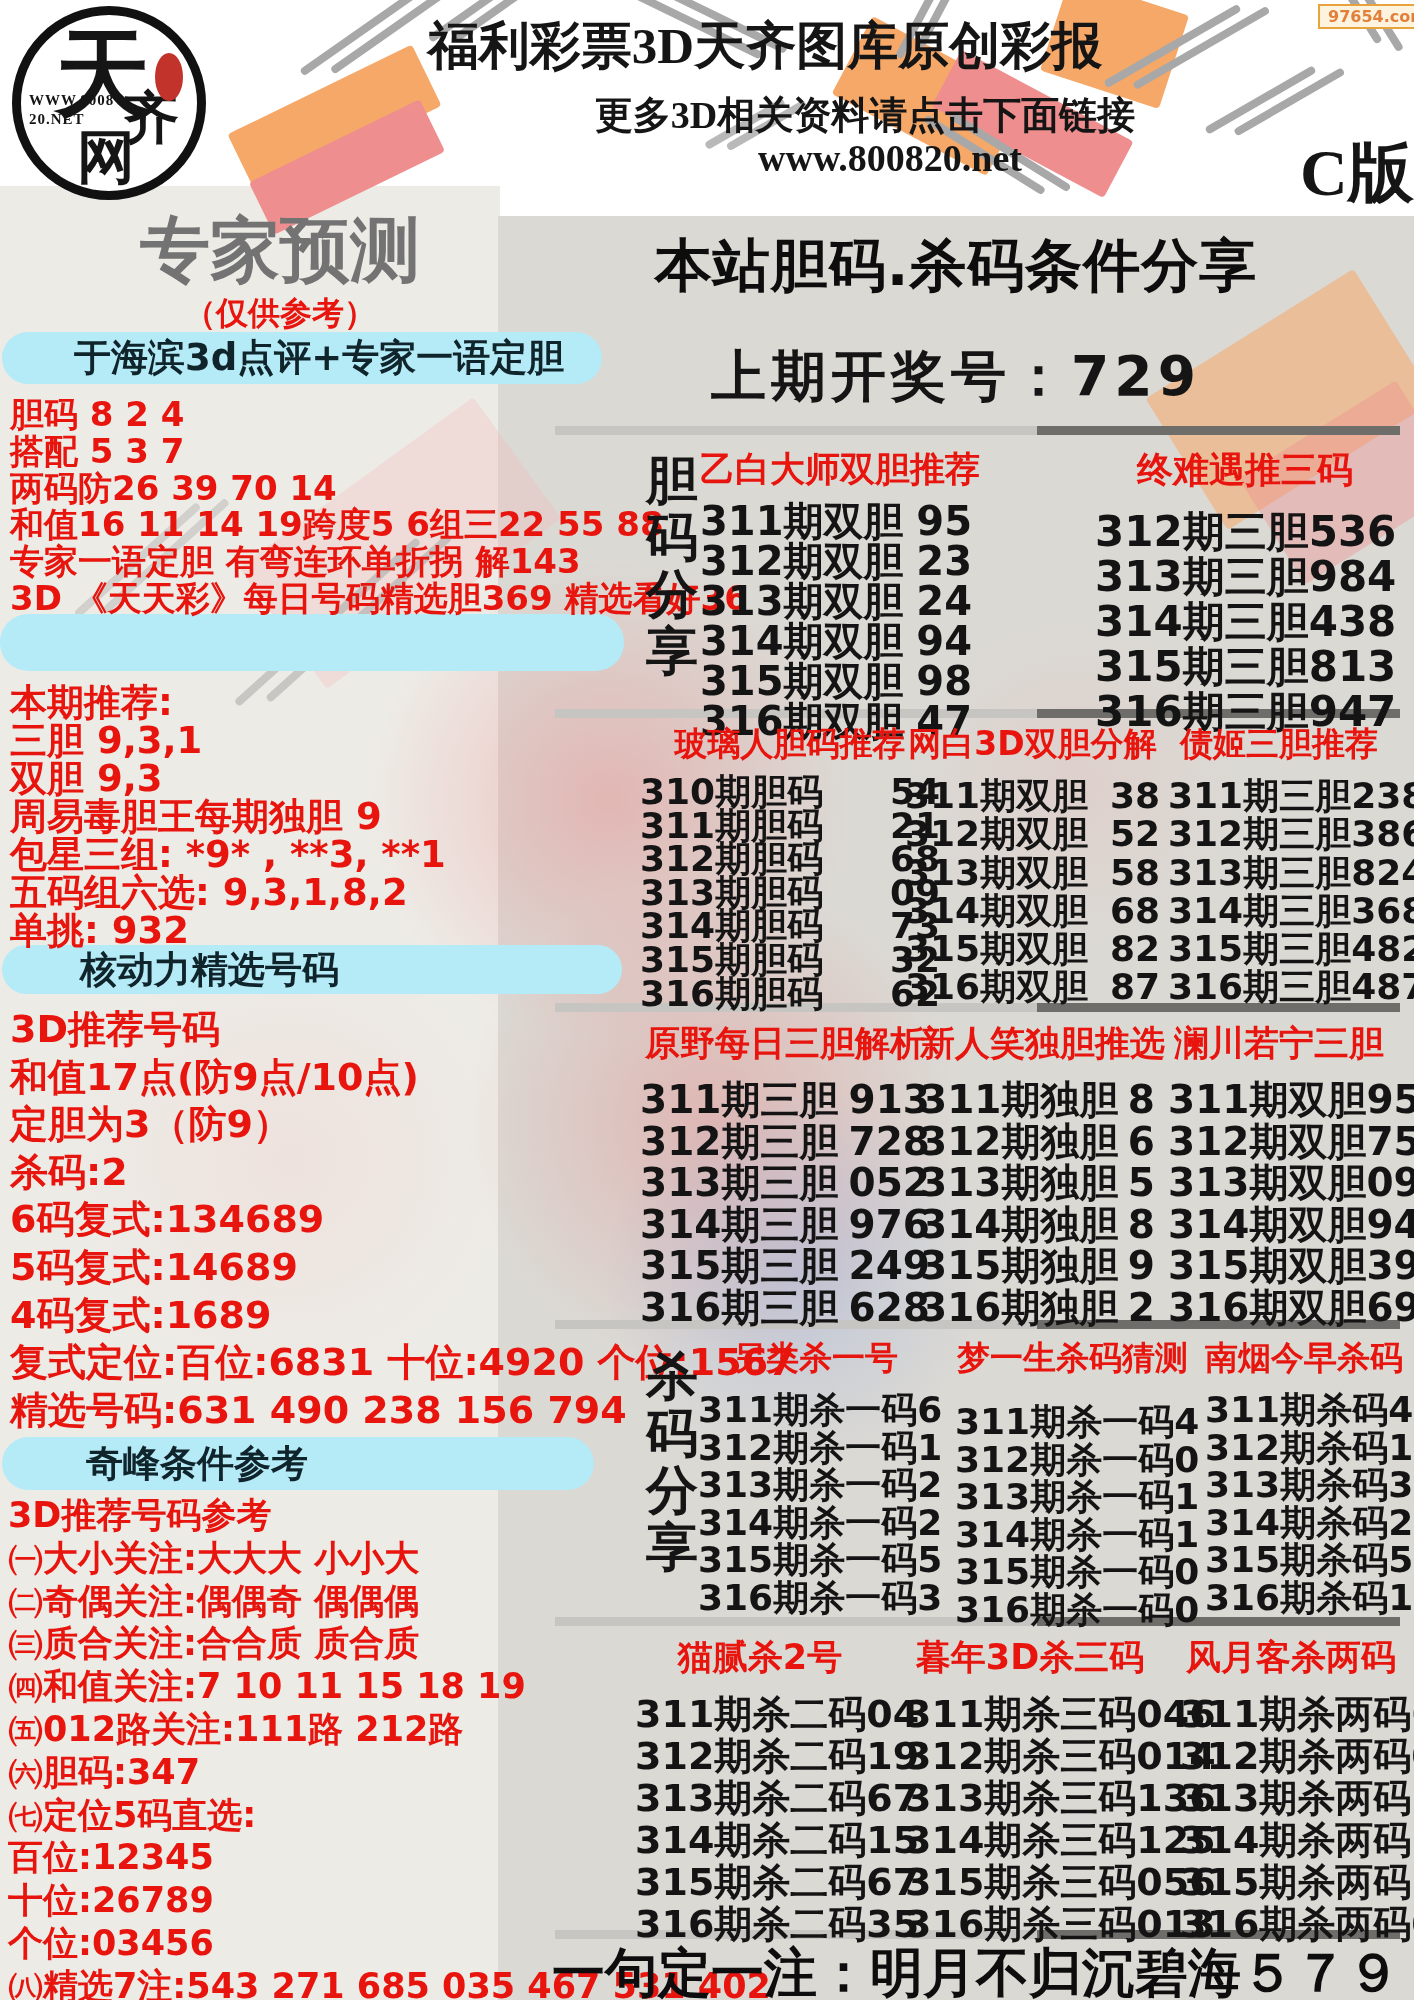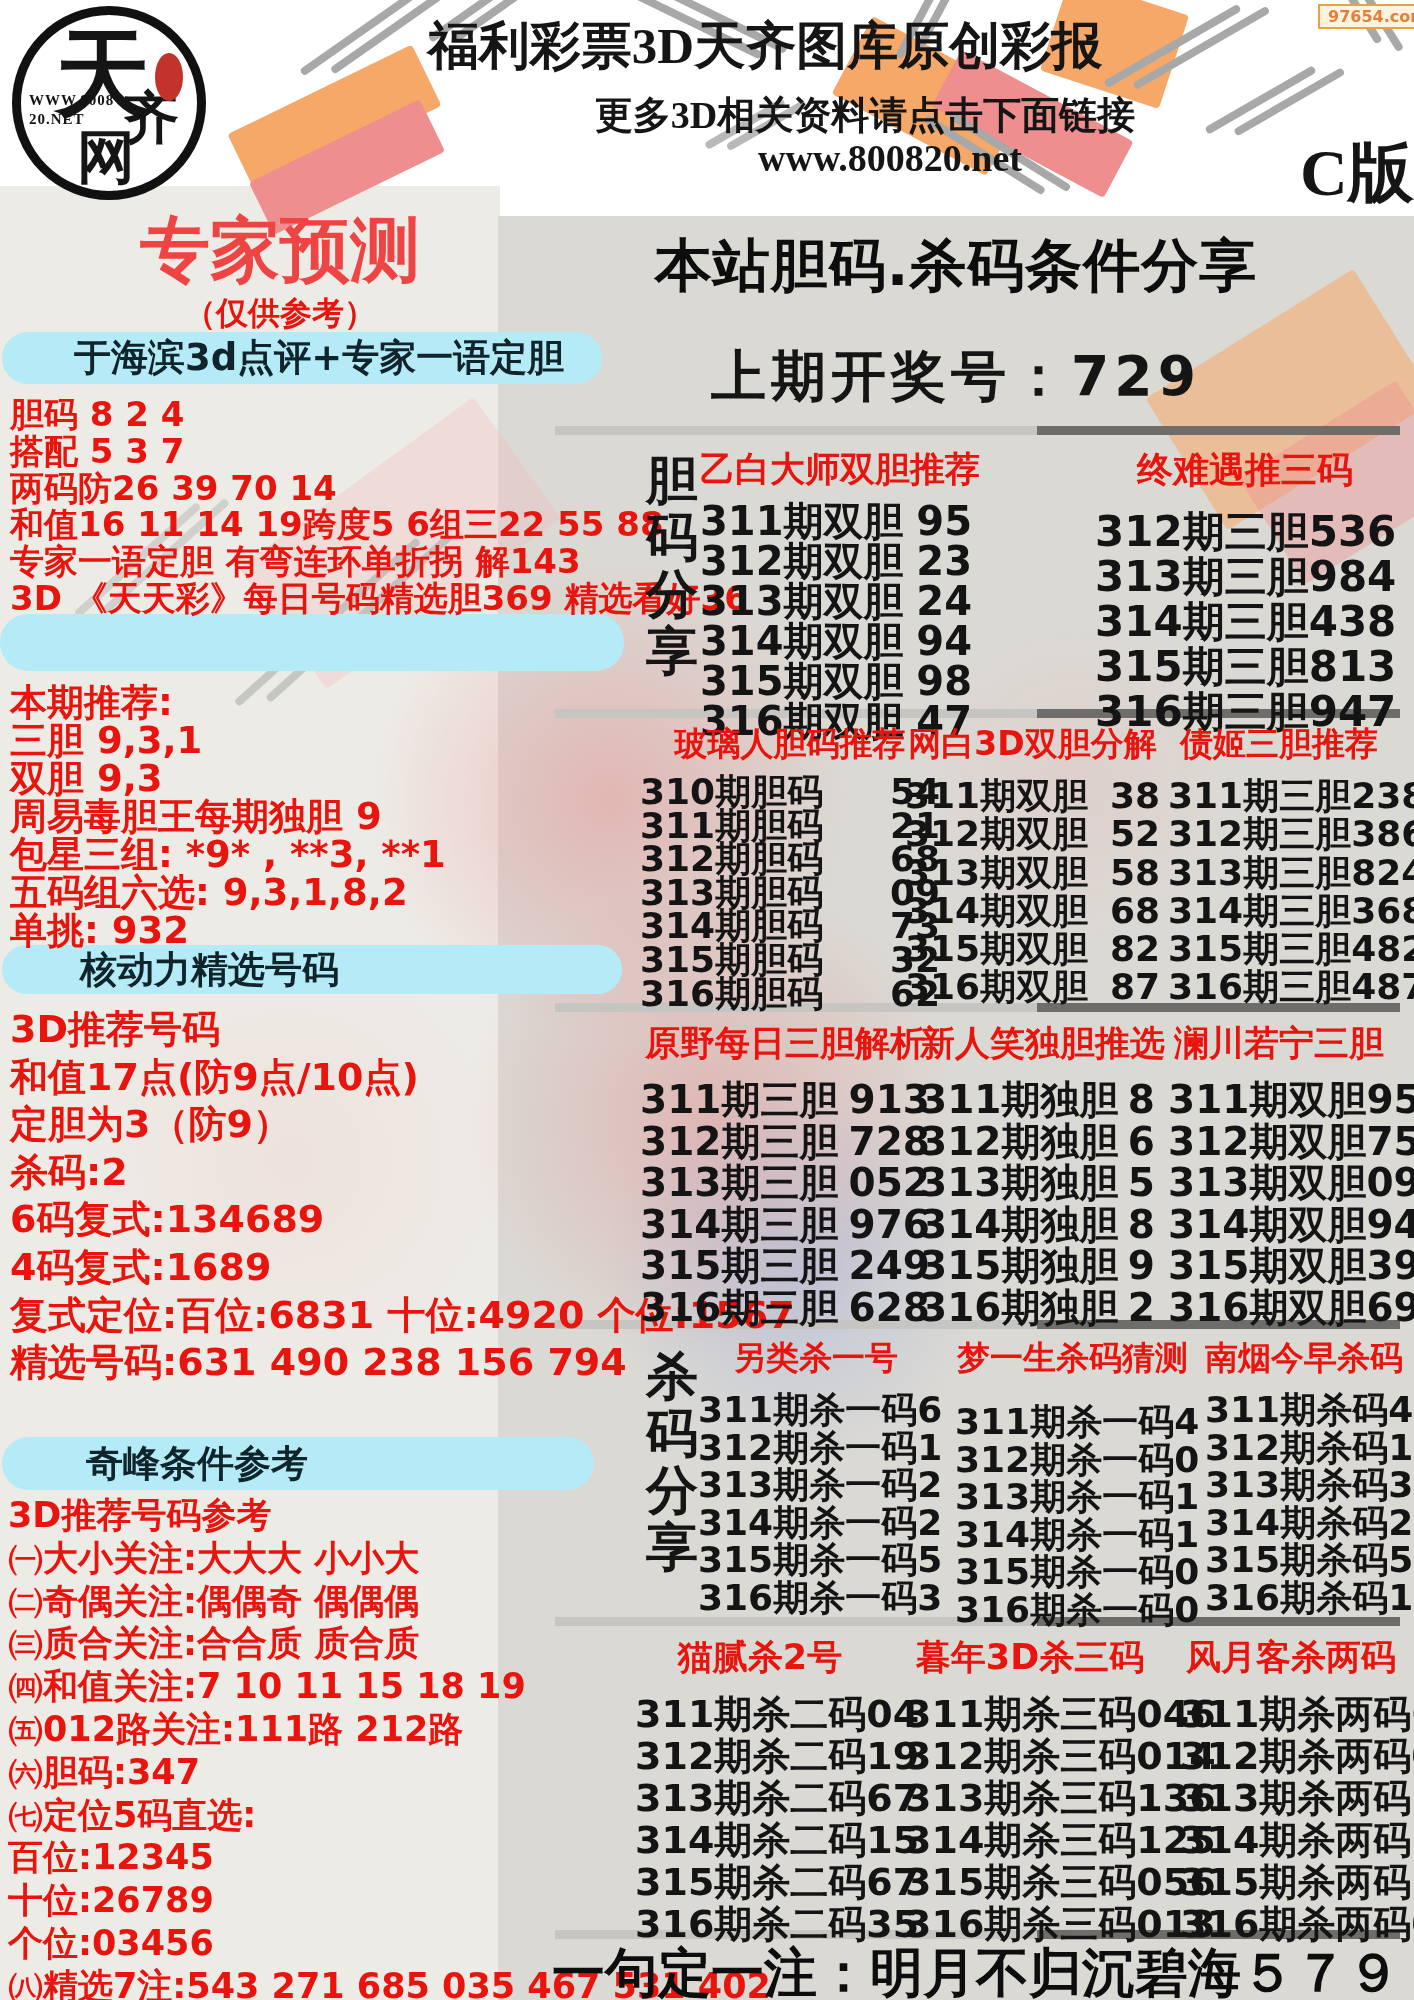--- a/index.html
+++ b/index.html
@@ -49,21 +49,21 @@
   .h-title{left:215px;top:12px;width:1100px;text-align:center;font-size:51px;font-weight:700;
            font-family:"Liberation Serif",serif;z-index:3;white-space:nowrap;}
   .h-sub{left:315px;top:90px;width:1100px;text-align:center;font-size:38px;font-weight:700;
          font-family:"Liberation Serif",serif;z-index:3;white-space:nowrap;}
   .h-url{left:390px;top:136px;width:1000px;text-align:center;font-size:38px;font-weight:700;
          font-family:"Liberation Serif",serif;z-index:3;white-space:nowrap;}
   .edition{left:1300px;top:128px;font-size:66px;font-weight:700;font-family:"Liberation Serif",serif;z-index:3;}
   .badge{left:1318px;top:4px;padding:1px 8px;border:2px solid #e8a33d;background:#fdf3df;color:#e2803a;
          font-size:16px;font-weight:700;z-index:4;}
   
-  .x-title{left:70px;top:204px;width:420px;text-align:center;font-size:70px;font-weight:800;color:#ef4444;
+  .x-title{left:70px;top:204px;width:420px;text-align:center;font-size:70px;font-weight:800;color:#737373;
            font-family:"Liberation Serif",serif;z-index:3;white-space:nowrap;}
   .x-note{left:70px;top:292px;width:420px;text-align:center;font-size:32px;font-weight:700;color:#e8150e;z-index:3;white-space:nowrap;}
   .pill{background:#b5eaf7;border-radius:28px;z-index:2;display:flex;align-items:center;}
   .pill span{color:#10242b;font-weight:600;white-space:nowrap;}
   .p1{left:2px;top:332px;width:600px;height:52px;}  .p1 span{font-size:37px;padding-left:72px;}
   .p2{left:0px;top:614px;width:624px;height:57px;}
   .p3{left:2px;top:945px;width:620px;height:49px;}  .p3 span{font-size:37px;padding-left:78px;}
   .p4{left:2px;top:1437px;width:592px;height:53px;} .p4 span{font-size:37px;padding-left:84px;}
   .lgroup{z-index:3;color:#e8150e;font-weight:700;}
   .lline{white-space:nowrap;}
@@ -180,20 +180,21 @@
 
   <div class="abs pill p3">
     <span>核动力精选号码</span>
   </div>
   <div class="abs lgroup g3">
       <div class="lline">3D推荐号码</div>
       <div class="lline">和值17点(防9点/10点)</div>
       <div class="lline">定胆为3（防9）</div>
       <div class="lline">杀码:2</div>
       <div class="lline">6码复式:134689</div>
+      <div class="lline">5码复式:14689</div>
       <div class="lline">4码复式:1689</div>
       <div class="lline">复式定位:百位:6831 十位:4920 个位:1567</div>
       <div class="lline">精选号码:631 490 238 156 794</div>
     </div>
 
   <div class="abs pill p4">
     <span>奇峰条件参考</span>
   </div>
   <div class="abs lgroup g4">
       <div class="lline">3D推荐号码参考</div>

